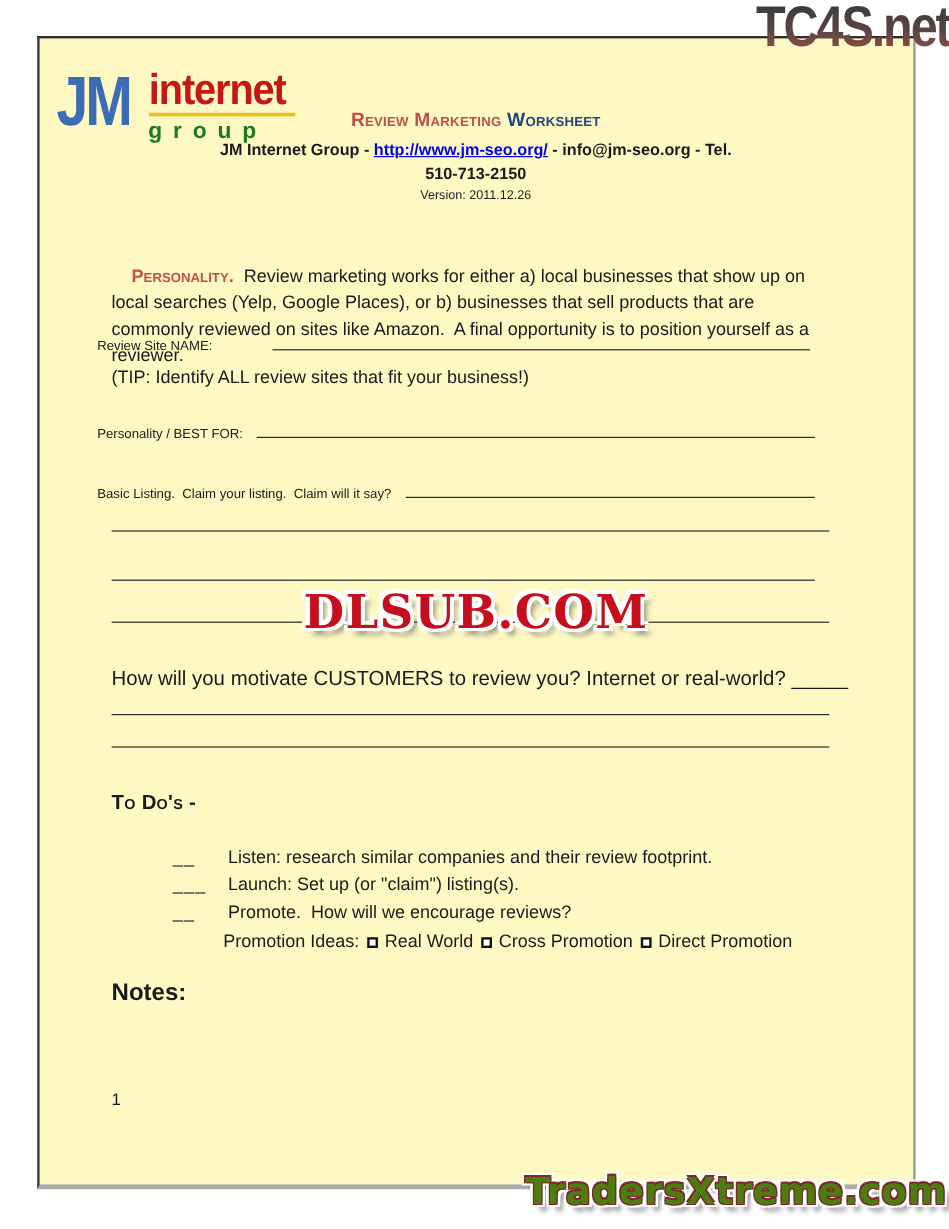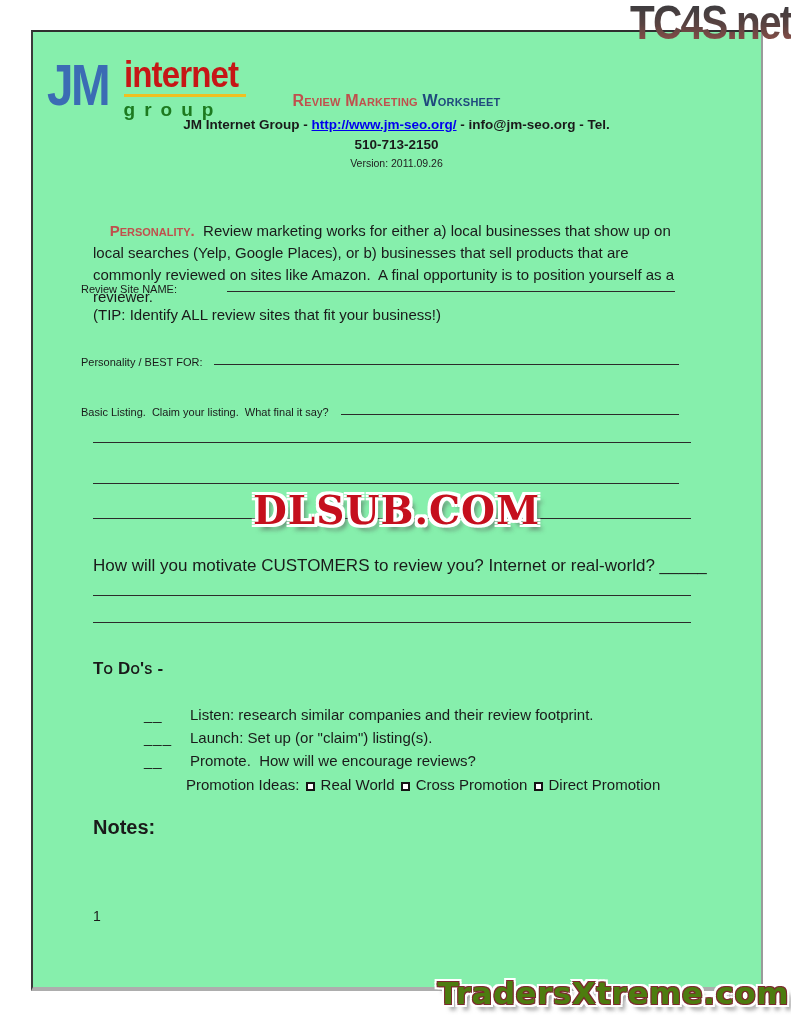--- a/index.html
+++ b/index.html
@@ -2,21 +2,21 @@
 <html><head>
 <meta charset="utf-8">
 <style>
   * { margin:0; padding:0; box-sizing:border-box; }
   html,body { width:791px; height:1024px; background:#ffffff; overflow:hidden;
     font-family:"Liberation Sans", sans-serif; color:#1a1a1a; }
 
   
   .page {
     position:absolute; left:31px; top:30px; width:732px; height:961px;
-    background:#86efac;
+    background:#fef9c3;
     border-top:2px solid #2f2f2f;
     border-left:2px solid #3a3a3a;
     border-right:2px solid #9a9a9a;
     border-bottom:4px solid #adadad;
   }
   .abs { position:absolute; }
 
   
   .logo { left:14px; top:25px; display:flex; align-items:flex-start; }
   .logo-jm { font-size:58px; font-weight:bold; color:#3b6cb4; line-height:0.95;
@@ -106,40 +106,40 @@
   </div>
 
   <div class="abs header-text">
     <div class="doc-title">
       <span class="title-red">Review Marketing </span><span class="title-blue">Worksheet</span>
     </div>
     <div class="contact-line">
       <span>JM Internet Group - </span><a href="#">http://www.jm-seo.org/</a><span> - info@jm-seo.org - Tel.</span>
     </div>
     <div class="phone-line">510-713-2150</div>
-    <div class="version-line">Version: 2011.09.26</div>
+    <div class="version-line">Version: 2011.12.26</div>
   </div>
 
   <div class="abs intro keep">
     <span class="intro-label">Personality.</span><span>  Review marketing works for either a) local businesses that show up on local searches (Yelp, Google Places), or b) businesses that sell products that are commonly reviewed on sites like Amazon.  A final opportunity is to position yourself as a reviewer.</span>
   </div>
 
   <div class="abs field-row" style="top:251px;">
     <span class="keep">Review Site NAME:</span>
     <span class="fill-line" style="margin-left:50px; margin-right:4px;"></span>
   </div>
   <div class="abs tip">(TIP: Identify ALL review sites that fit your business!)</div>
 
   <div class="abs field-row" style="top:324px;">
     <span class="keep">Personality / BEST FOR:</span>
     <span class="fill-line" style="margin-left:12px;"></span>
   </div>
 
   <div class="abs field-row" style="top:374px;">
-    <span class="keep">Basic Listing.  Claim your listing.  What final it say?</span>
+    <span class="keep">Basic Listing.  Claim your listing.  Claim will it say?</span>
     <span class="fill-line" style="margin-left:12px;"></span>
   </div>
   <div class="abs hr-line" style="top:410px;"></div>
 
   <div class="abs field-row" style="top:451px;">
     <span class="fill-line" style="margin-left:12px;"></span>
   </div>
   <div class="abs hr-line" style="top:486px;"></div>
 
   <div class="abs customers">How will you motivate CUSTOMERS to review you? Internet or real-world? _____</div>

